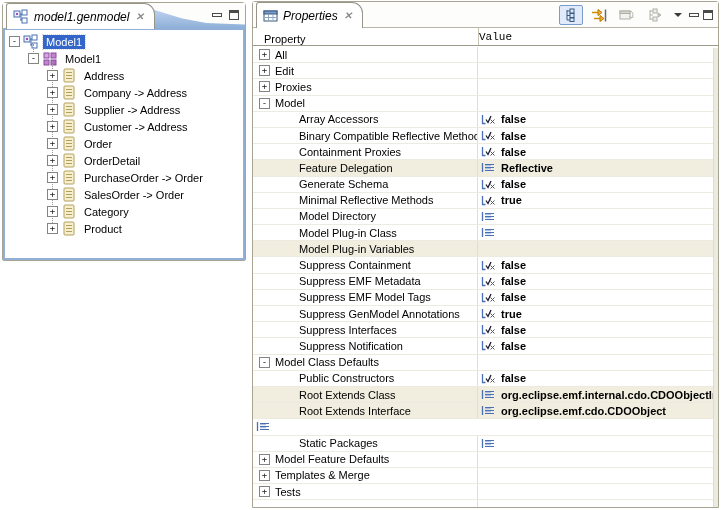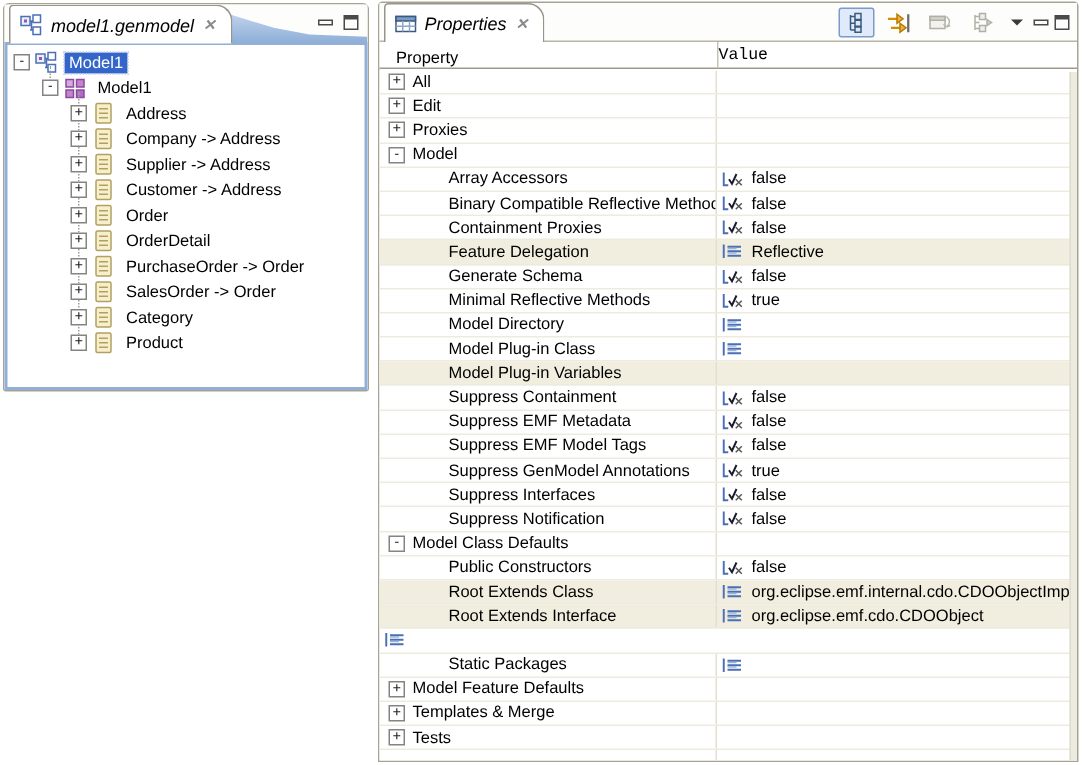--- a/index.html
+++ b/index.html
@@ -48,21 +48,21 @@
   #props-body { position:absolute; left:0; right:0; top:45px; bottom:0; overflow:hidden; background:#fff; }
   .prow { display:flex; height:16.2px; border-bottom:1px solid #edebdf; align-items:stretch; }
   .prow.hl { background:#f1eee0; }
   .pcell { width:225px; flex:0 0 225px; border-right:1px solid #e2dfd2; display:flex; align-items:center;
            overflow:hidden; white-space:nowrap; }
   .vcell { flex:1; display:flex; align-items:center; padding-left:3px; overflow:hidden; white-space:nowrap; }
   .pcell .expand-box { margin-left:6px; width:11px; flex:0 0 11px; height:11px; }
   .cat-lbl { margin-left:5px; }
   .prop-lbl { margin-left:46px; }
   .vicon { flex:0 0 16px; margin-right:4px; }
-  .val-text { overflow:hidden; }
+  .val-text { overflow:hidden;font-weight:bold; }
   #right-strip { position:absolute; right:0; top:46px; bottom:0; width:5px; background:#ecebe0;
                  border-left:1px solid #e0ddd0; z-index:2; }
   svg { display:block; }
 </style>
 </head>
 <body>
 
 <div id="editor-panel" class="panel">
   <div class="tabbar">
     <div id="editor-swoosh"></div>

